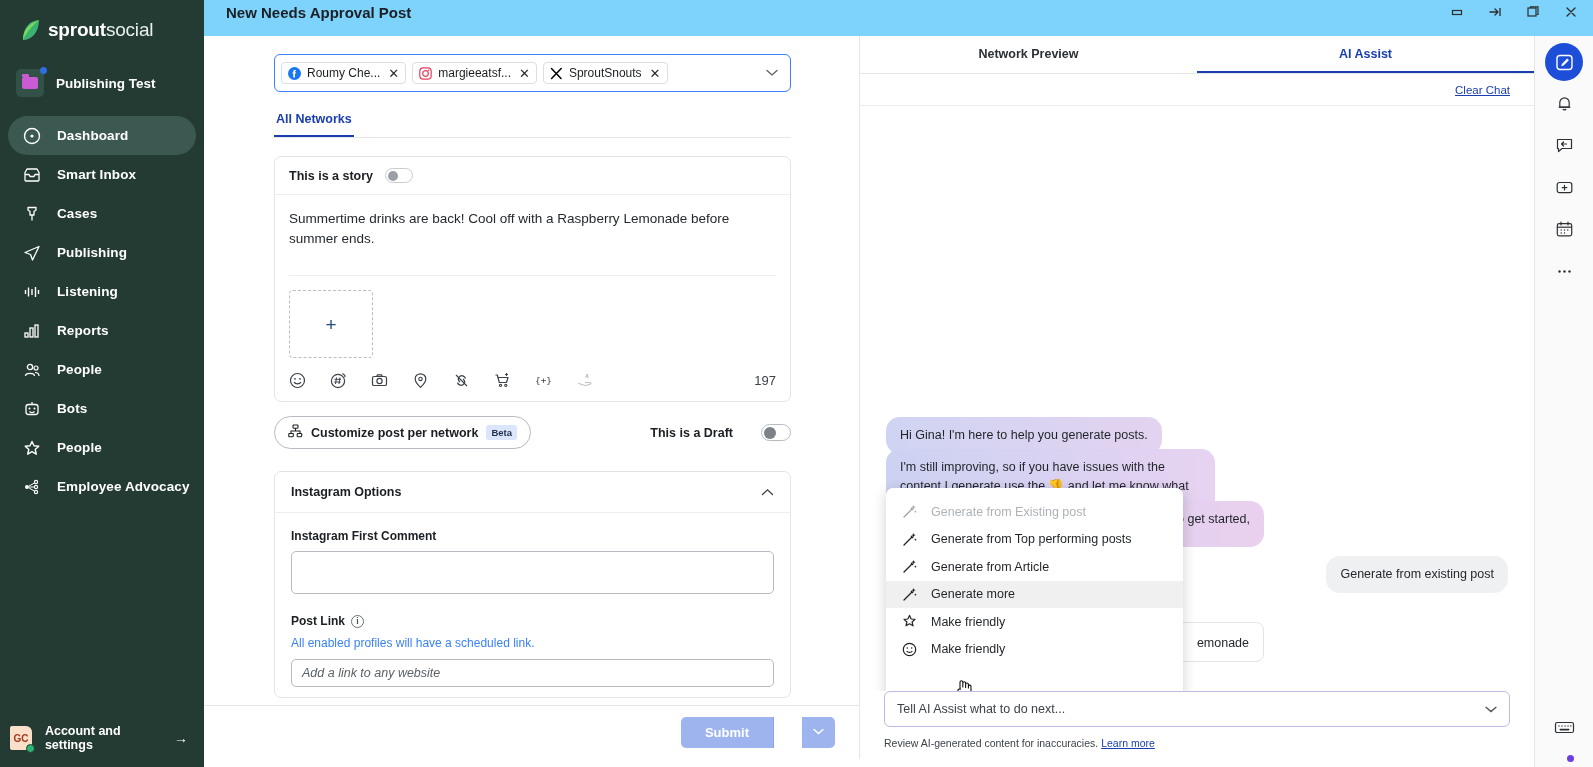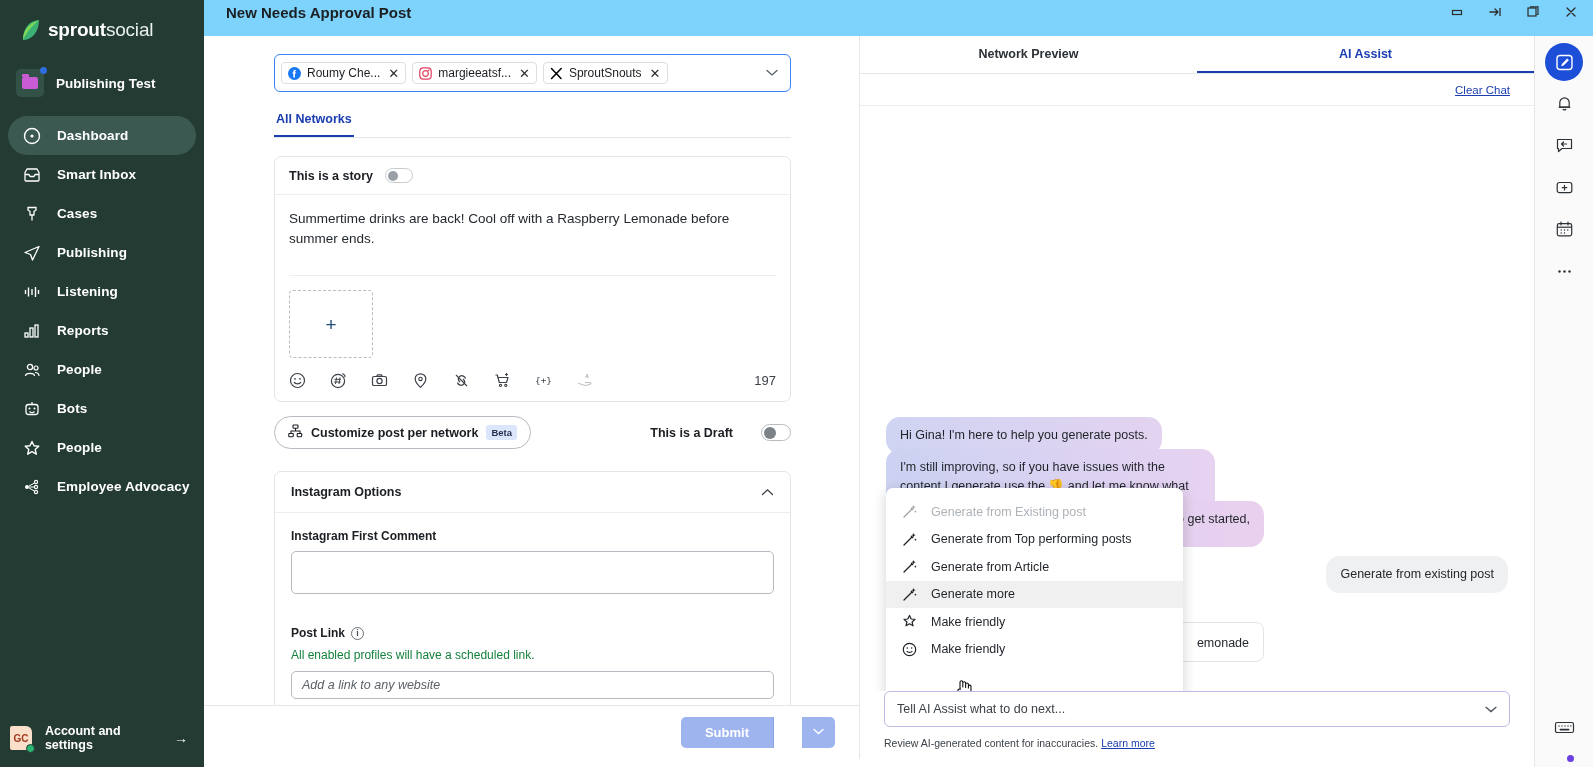--- a/index.html
+++ b/index.html
@@ -123,21 +123,21 @@
 
   .ig-card { margin-top: 22px; border: 1px solid #e2e4e6; border-radius: 7px; background: #fff; }
   .ig-head { display: flex; align-items: center; padding: 13px 16px; border-bottom: 1px solid #eceef0; cursor: pointer; }
   .ig-head-title { font-size: 12.5px; font-weight: 700; color: #1b1f23; }
   .ig-caret { margin-left: auto; color: #3c4248; font-size: 12px; }
   .ig-body { padding: 16px 16px 10px 16px; }
   .field-label { font-size: 12px; font-weight: 700; color: #1b1f23; margin-bottom: 8px; display:flex; align-items:center; gap:6px; }
   .info-i { width: 13px; height: 13px; border: 1px solid #5b6view; }
   .info-i { width: 13px; height: 13px; border: 1px solid #6a7177; border-radius: 50%; font-size: 9px; display:inline-flex; align-items:center; justify-content:center; color:#4b5156; font-weight:700; }
   .ig-input { width: 100%; height: 43px; border: 1px solid #b6bbc1; border-radius: 5px; background:#fff; }
-  .help-text { font-size: 12px; color: #15803d; margin: 4px 0 9px 0; }
+  .help-text { font-size: 12px; color: #3b82f6; margin: 4px 0 9px 0; }
   .link-input {
     width: 100%; height: 28px; border: 1px solid #b6bbc1; border-radius: 5px; background:#fff;
     font-size: 12.5px; font-style: italic; color: #5b6268; padding: 0 10px; display:flex; align-items:center;
   }
 
   .footer-bar {
     position: absolute; bottom: 0; left: 0; right: 0; height: 54px;
     border-top: 1px solid #e6e6e6; display: flex; align-items: center; justify-content: flex-end;
     padding-right: 24px; background:#fff;
   }
@@ -520,21 +520,21 @@
           <div class="ig-card">
             <div class="ig-head">
               <span class="ig-head-title">Instagram Options</span>
               <span class="ig-caret"><svg width="13" height="8" viewBox="0 0 13 8">
                     <path d="M1.5 6.5 L6.5 1.8 L11.5 6.5" fill="none" stroke="#3c4248" stroke-width="1.3" stroke-linecap="round"></path>
                   </svg></span>
             </div>
             <div class="ig-body">
               <div class="field-label">Instagram First Comment</div>
               <div class="ig-input"></div>
-              <div class="field-label" style="margin-top:32px;">
+              <div class="field-label" style="margin-top:20px;">
                 <span>Post Link</span>
                 <span class="info-i">i</span>
               </div>
               <div class="help-text">All enabled profiles will have a scheduled link.</div>
               <div class="link-input">
                 <span>Add a link to any website</span>
               </div>
             </div>
           </div>
         </div>

